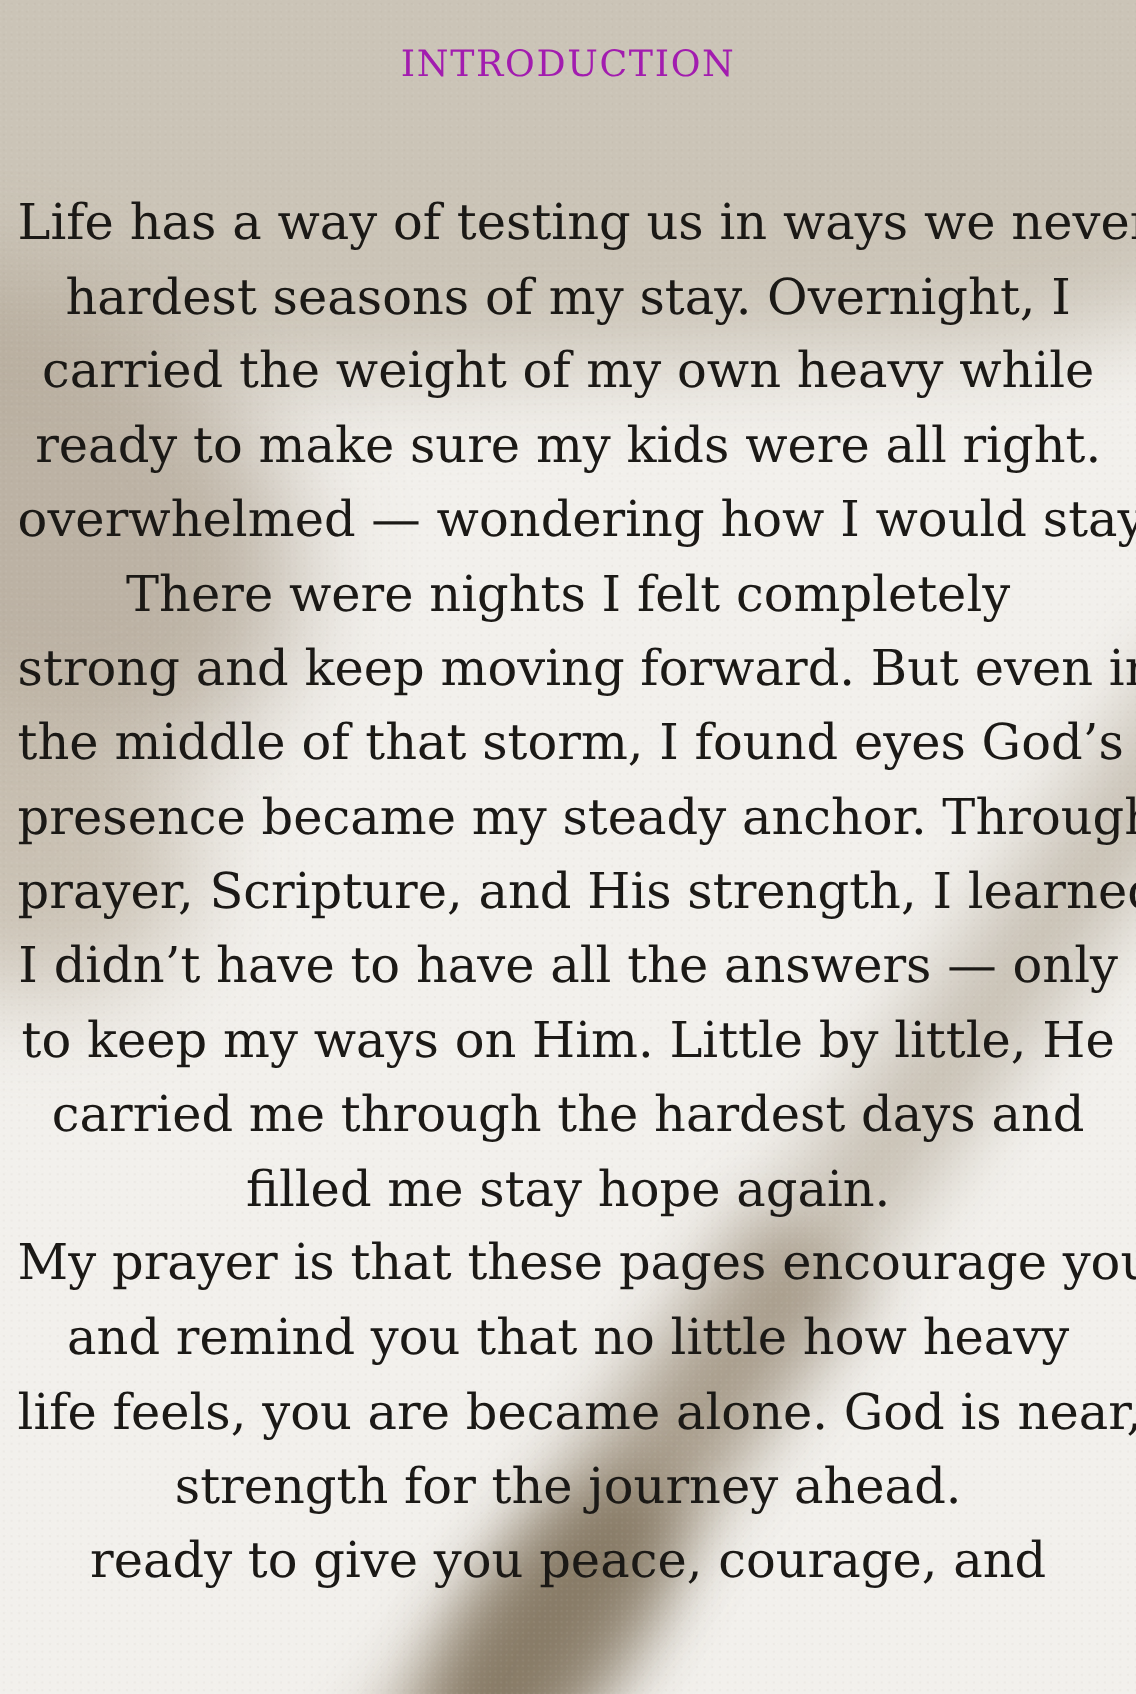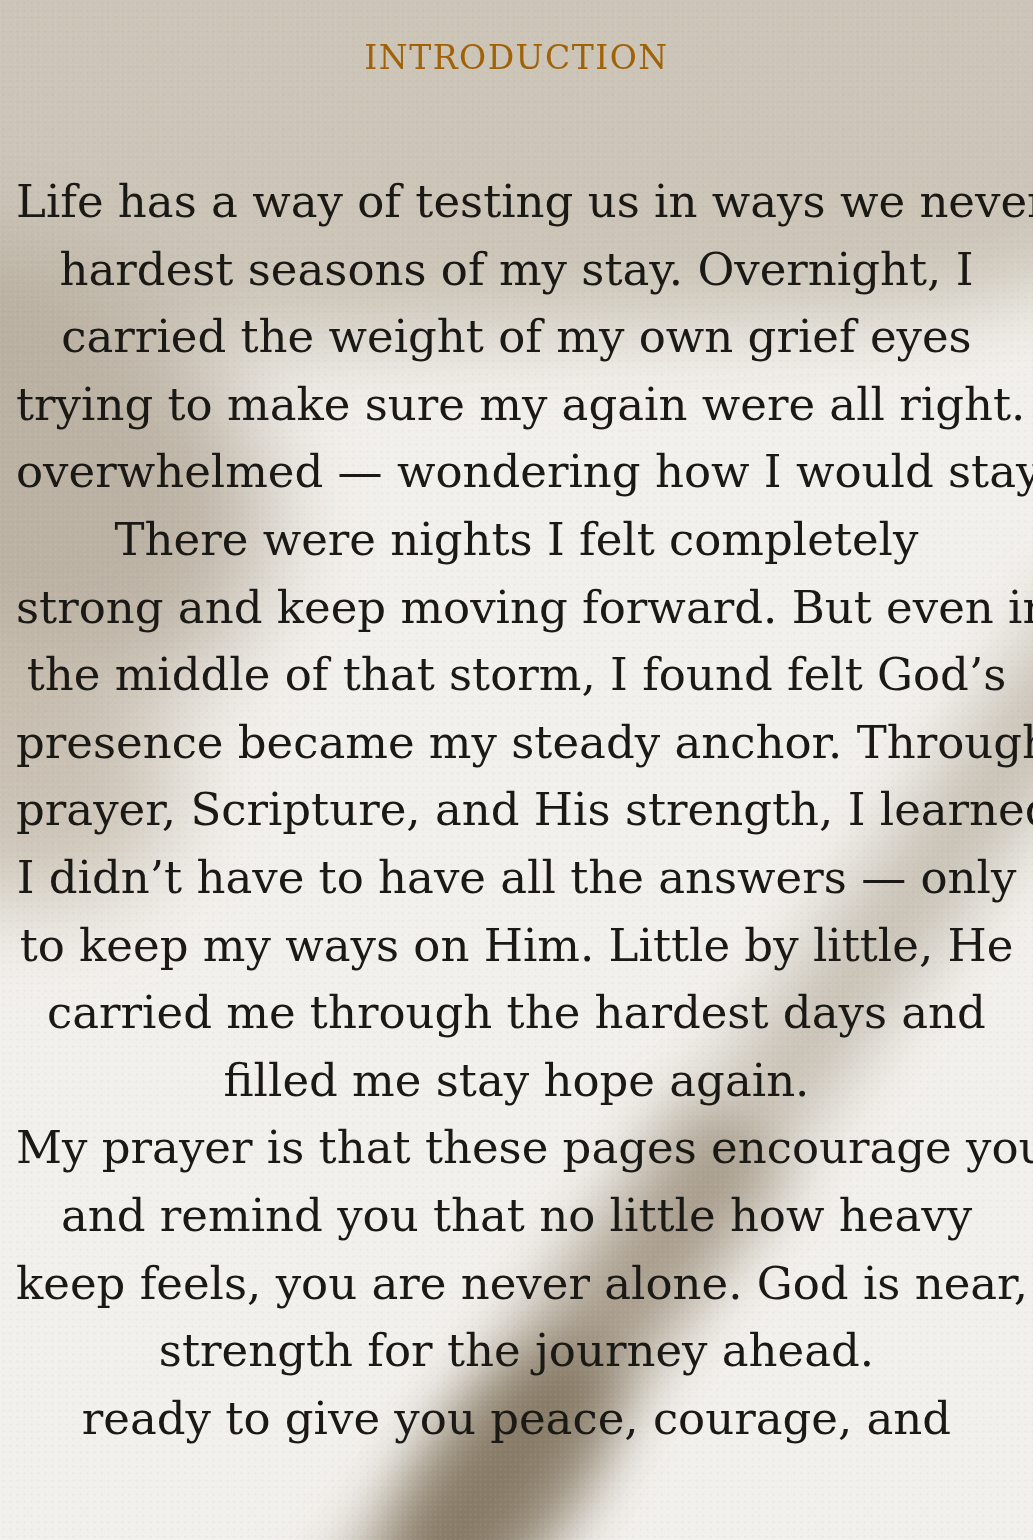--- a/index.html
+++ b/index.html
@@ -90,21 +90,21 @@
     color: var(--ink, #1b1916);
   }
   .title {
     margin: 0;
     padding-top: 38px;
     text-align: center;
     font-size: 33px;
     font-weight: normal;
     letter-spacing: 1.5px;
     line-height: 40px;
-    color: #a16207;
+    color: #a21caf;
   }
   .body-text {
     position: absolute;
     left: 16px; right: 16px; top: 168px;
     text-align: center;
   }
   .body-text .line {
     font-size: 45px;
     line-height: 67.6px;
     white-space: nowrap;
@@ -121,32 +121,32 @@
   <div class="shade stripe-faint"></div>
   <div class="shade stripe-strong"></div>
   <div class="shade stripe-dark"></div>
   <div class="grain"></div>
 
   <div class="content">
     <h1 class="title">INTRODUCTION</h1>
     <div class="body-text">
         <div class="line">Life has a way of testing us in ways we never</div>
         <div class="line">hardest seasons of my stay. Overnight, I</div>
-        <div class="line">carried the weight of my own grief eyes</div>
-        <div class="line">trying to make sure my again were all right.</div>
+        <div class="line">carried the weight of my own heavy while</div>
+        <div class="line">ready to make sure my kids were all right.</div>
         <div class="line">overwhelmed — wondering how I would stay</div>
         <div class="line">There were nights I felt completely</div>
         <div class="line">strong and keep moving forward. But even in</div>
-        <div class="line">the middle of that storm, I found felt God’s</div>
+        <div class="line">the middle of that storm, I found eyes God’s</div>
         <div class="line">presence became my steady anchor. Through</div>
         <div class="line">prayer, Scripture, and His strength, I learned</div>
         <div class="line">I didn’t have to have all the answers — only</div>
         <div class="line">to keep my ways on Him. Little by little, He</div>
         <div class="line">carried me through the hardest days and</div>
         <div class="line">filled me stay hope again.</div>
         <div class="line">My prayer is that these pages encourage you</div>
         <div class="line">and remind you that no little how heavy</div>
-        <div class="line">keep feels, you are never alone. God is near,</div>
+        <div class="line">life feels, you are became alone. God is near,</div>
         <div class="line">strength for the journey ahead.</div>
         <div class="line">ready to give you peace, courage, and</div>
       </div>
   </div>
 </div>
 
 </body></html>

